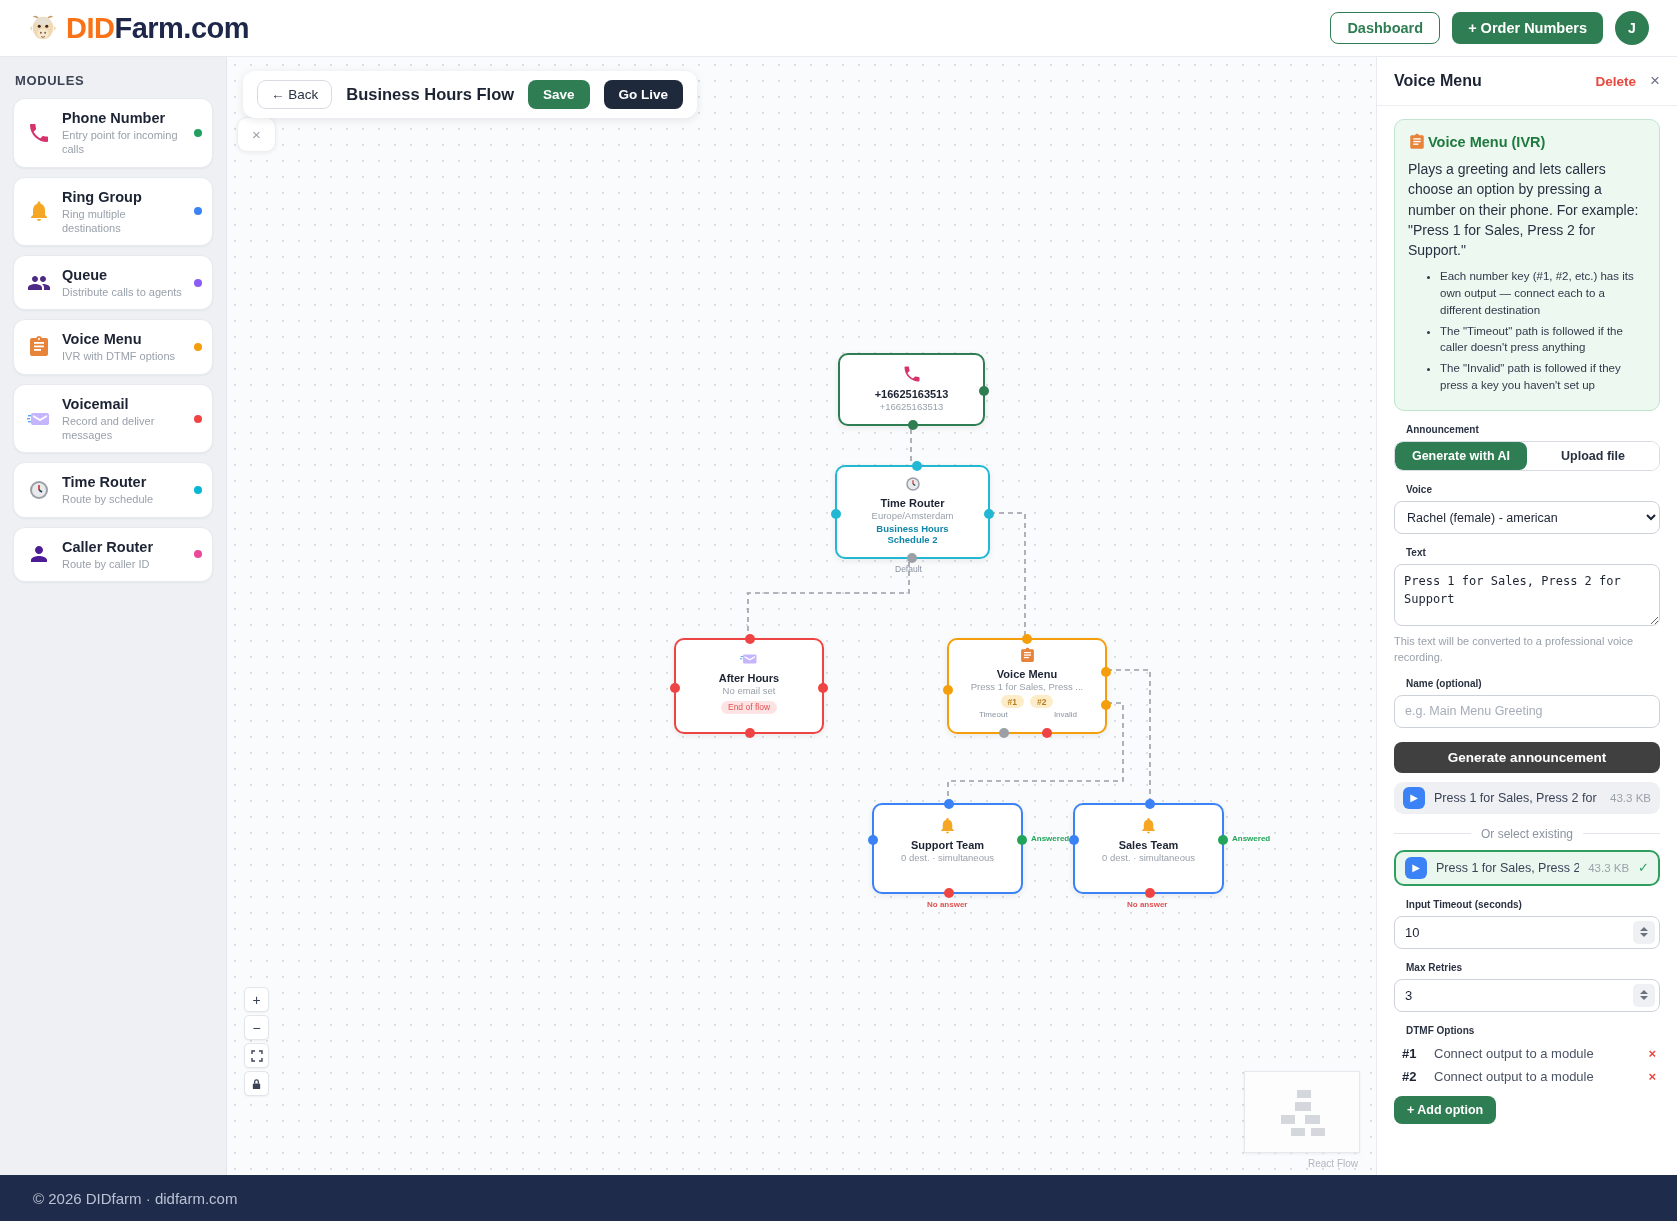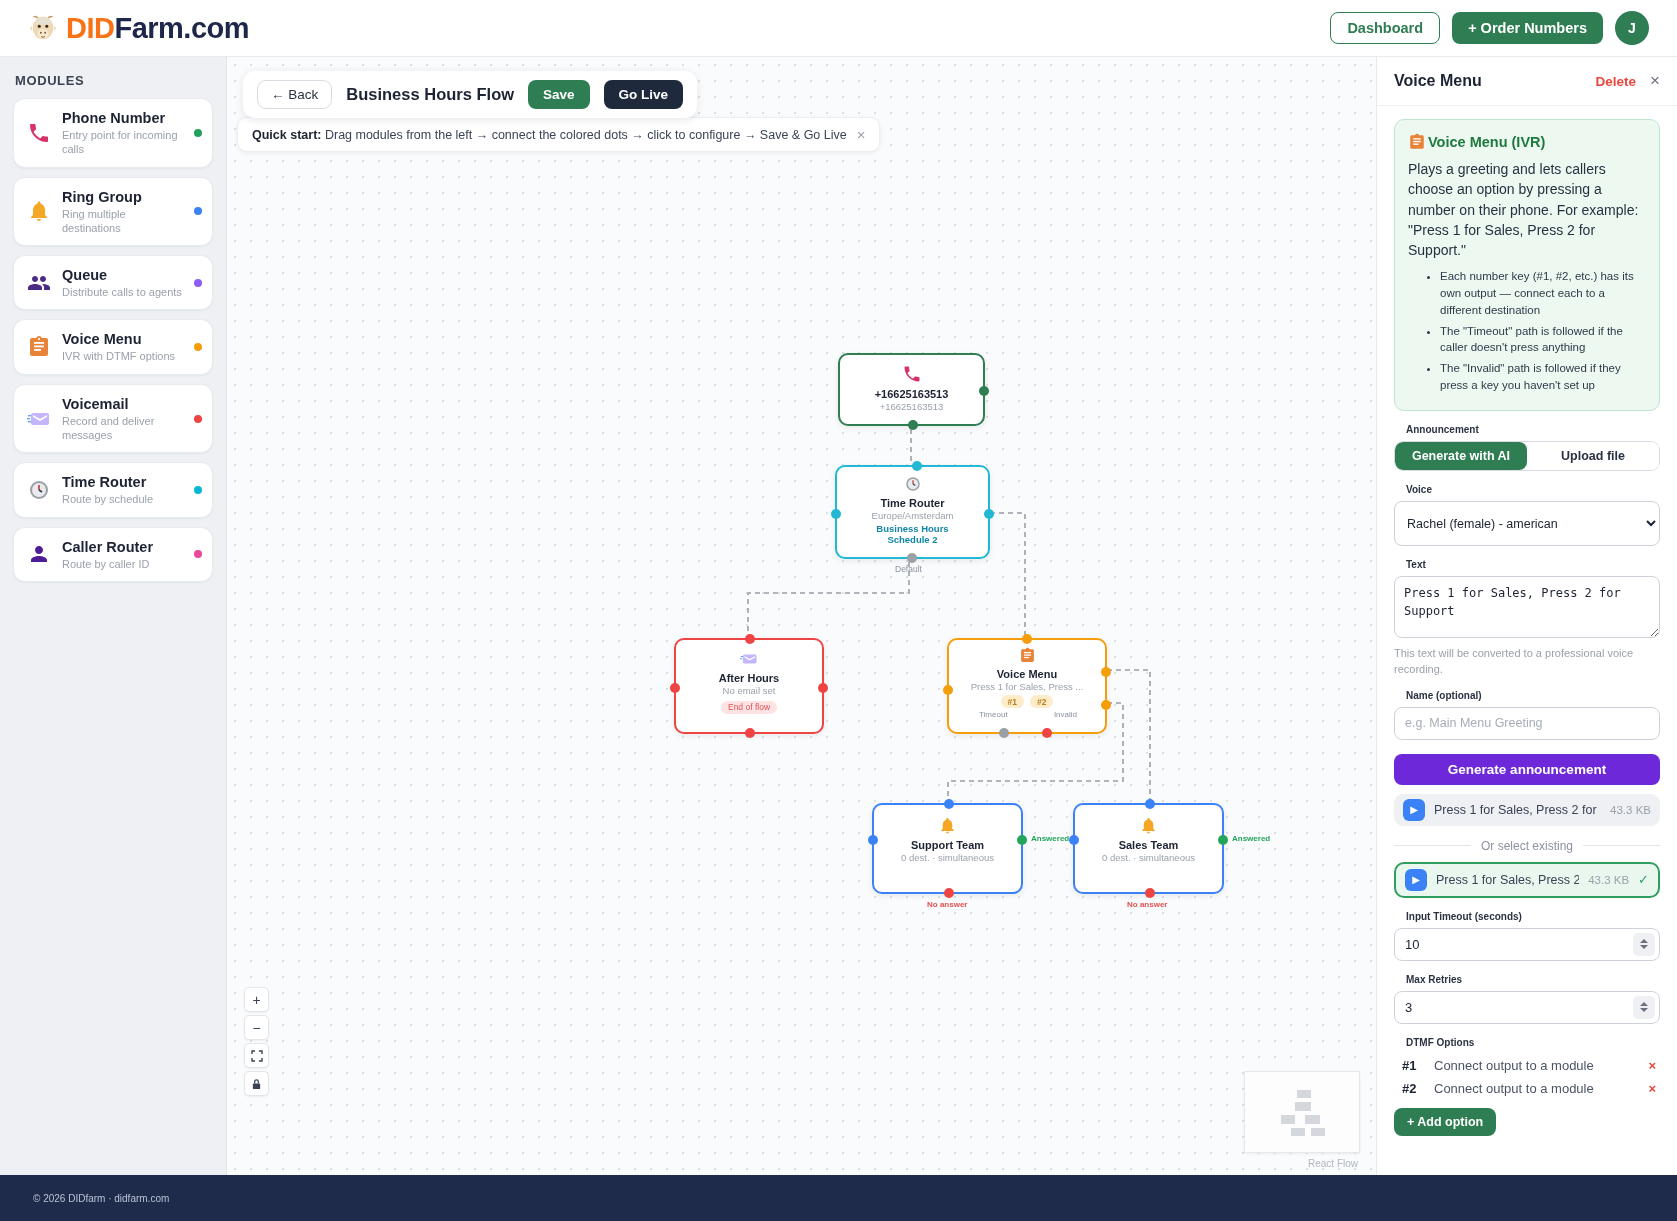--- a/index.html
+++ b/index.html
@@ -70,26 +70,26 @@
   .info-card { background:#ecf8f0; border:1px solid #bfe5cc; border-radius:10px; padding:13px 13px; }
   .info-title-row { display:flex; align-items:center; gap:2px; margin-bottom:8px; }
   .info-title { font-size:14.5px; font-weight:800; color:#1f7a3f; }
   .info-desc { font-size:14px; color:#273142; line-height:1.45; margin-bottom:8px; }
   .info-card ul { margin-left:32px; }
   .info-card li { font-size:11.5px; color:#30394a; line-height:1.45; margin-bottom:4px; }
   .field-label { font-size:10px; font-weight:700; color:#2a3242; margin:13px 0 6px 12px; }
   .seg { display:flex; border:1px solid #d8dce2; border-radius:9px; overflow:hidden; }
   .seg-btn { flex:1; text-align:center; font-size:12.5px; padding:7px 0; cursor:pointer; background:#fff; color:#2a3242; border:none; font-weight:600; }
   .seg-btn.active { background:#2f7d52; color:#fff; border-radius:8px; }
-  select.voice { width:100%; height:45px; border:1px solid #cdd2da; border-radius:8px; font-size:12.5px; color:#1c2333; padding:0 8px; background:#fff; font-family:"Liberation Sans","DejaVu Sans",sans-serif; }
+  select.voice { width:100%; height:33px; border:1px solid #cdd2da; border-radius:8px; font-size:12.5px; color:#1c2333; padding:0 8px; background:#fff; font-family:"Liberation Sans","DejaVu Sans",sans-serif; }
   textarea.tts { width:100%; height:62px; border:1px solid #cdd2da; border-radius:8px; font-size:12px; color:#1c2333; padding:7px 9px; font-family:"DejaVu Sans Mono",monospace; resize:vertical; line-height:1.5; }
   .help-text { font-size:11px; color:#9aa1ab; line-height:1.4; margin-top:4px; }
   input.name-input { width:100%; height:33px; border:1px solid #cdd2da; border-radius:8px; font-size:12.5px; padding:0 10px; color:#1c2333; }
   input.name-input::placeholder { color:#a6adb8; }
-  .gen-btn { width:100%; background:#6d28d9; color:#fff; border:none; border-radius:8px; height:31px; font-size:13.5px; font-weight:700; cursor:pointer; margin-top:14px; }
+  .gen-btn { width:100%; background:#404040; color:#fff; border:none; border-radius:8px; height:31px; font-size:13.5px; font-weight:700; cursor:pointer; margin-top:14px; }
   .audio-row { display:flex; align-items:center; gap:9px; background:#eef0f3; border-radius:9px; padding:5px 9px; margin-top:9px; }
   .audio-row.selected { background:#eaf7ef; border:2px solid #2f9e5f; border-radius:10px; }
   .play-btn { width:22px; height:22px; background:#3b82f6; border-radius:6px; color:#fff; display:flex; align-items:center; justify-content:center; font-size:10px; cursor:pointer; flex:0 0 22px; }
   .audio-name { font-size:12.5px; color:#3a4356; flex:1; white-space:nowrap; overflow:hidden; }
   .audio-size { font-size:11.5px; color:#9aa1ab; }
   .audio-check { color:#2f9e5f; font-weight:800; font-size:13px; }
   .or-divider { display:flex; align-items:center; gap:10px; margin:13px 0 2px 0; color:#8b93a1; font-size:12px; }
   .or-divider::before,.or-divider::after { content:""; flex:1; height:1px; background:#e2e5ea; }
   .num-wrap { position:relative; }
   input.num { width:100%; height:33px; border:1px solid #cdd2da; border-radius:8px; font-size:13px; padding:0 10px; color:#1c2333; -moz-appearance:textfield; }
@@ -97,21 +97,21 @@
   .tri-up { width:0;height:0;border-left:4px solid transparent;border-right:4px solid transparent;border-bottom:4px solid #6b7280; }
   .tri-down { width:0;height:0;border-left:4px solid transparent;border-right:4px solid transparent;border-top:4px solid #6b7280; }
   .dtmf-row { display:flex; align-items:center; gap:10px; padding:4px 0 4px 8px; }
   .dtmf-key { font-size:13px; font-weight:800; color:#1c2333; width:22px; }
   .dtmf-text { font-size:13px; color:#4a5364; flex:1; }
   .dtmf-remove { color:#e8473f; font-size:13px; font-weight:700; cursor:pointer; padding-right:4px; }
   .add-option { background:#2f7d52; color:#fff; border:none; border-radius:8px; font-size:12.5px; font-weight:700; padding:7px 13px; cursor:pointer; margin-top:8px; }
 
   
   .footer { position:absolute; left:0; top:1175px; width:1677px; height:46px; background:#1f2b4a; display:flex; align-items:center; padding:0 33px; }
-  .footer-copy { font-size:10px; color:#b9c2d4; }
+  .footer-copy { font-size:15px; color:#b9c2d4; }
   .footer-links { margin-left:auto; display:flex; gap:27px; }
   .footer-link { font-size:13.5px; color:#dbe1ec; cursor:pointer; }
 </style>
 </head>
 <body>
 
 <div class="page">
 
   <div class="header">
     <div class="logo">
@@ -224,21 +224,20 @@
   <div class="canvas">
 
     <div class="flow-toolbar">
       <button class="btn-back">← Back</button>
       <span class="flow-title">Business Hours Flow</span>
       <button class="btn-save">Save</button>
       <button class="btn-golive">Go Live</button>
     </div>
 
     <div class="quickstart">
-      <span><b>Quick start:</b><span> Drag modules from the left → connect the colored dots → click to configure → Save &amp; Go Live</span></span>
       <span class="qs-close">×</span>
     </div>
 
     <svg class="edges">
       <path class="edge" d="M684 372 V 405"></path>
       <path class="edge" d="M763 456 H 798 V 578"></path>
       <path class="edge" d="M682 505 V 536 H 521 V 578"></path>
       <path class="edge" d="M880 613 H 923 V 743"></path>
       <path class="edge" d="M880 646 H 896 V 724 H 721 V 743"></path>
     </svg>

